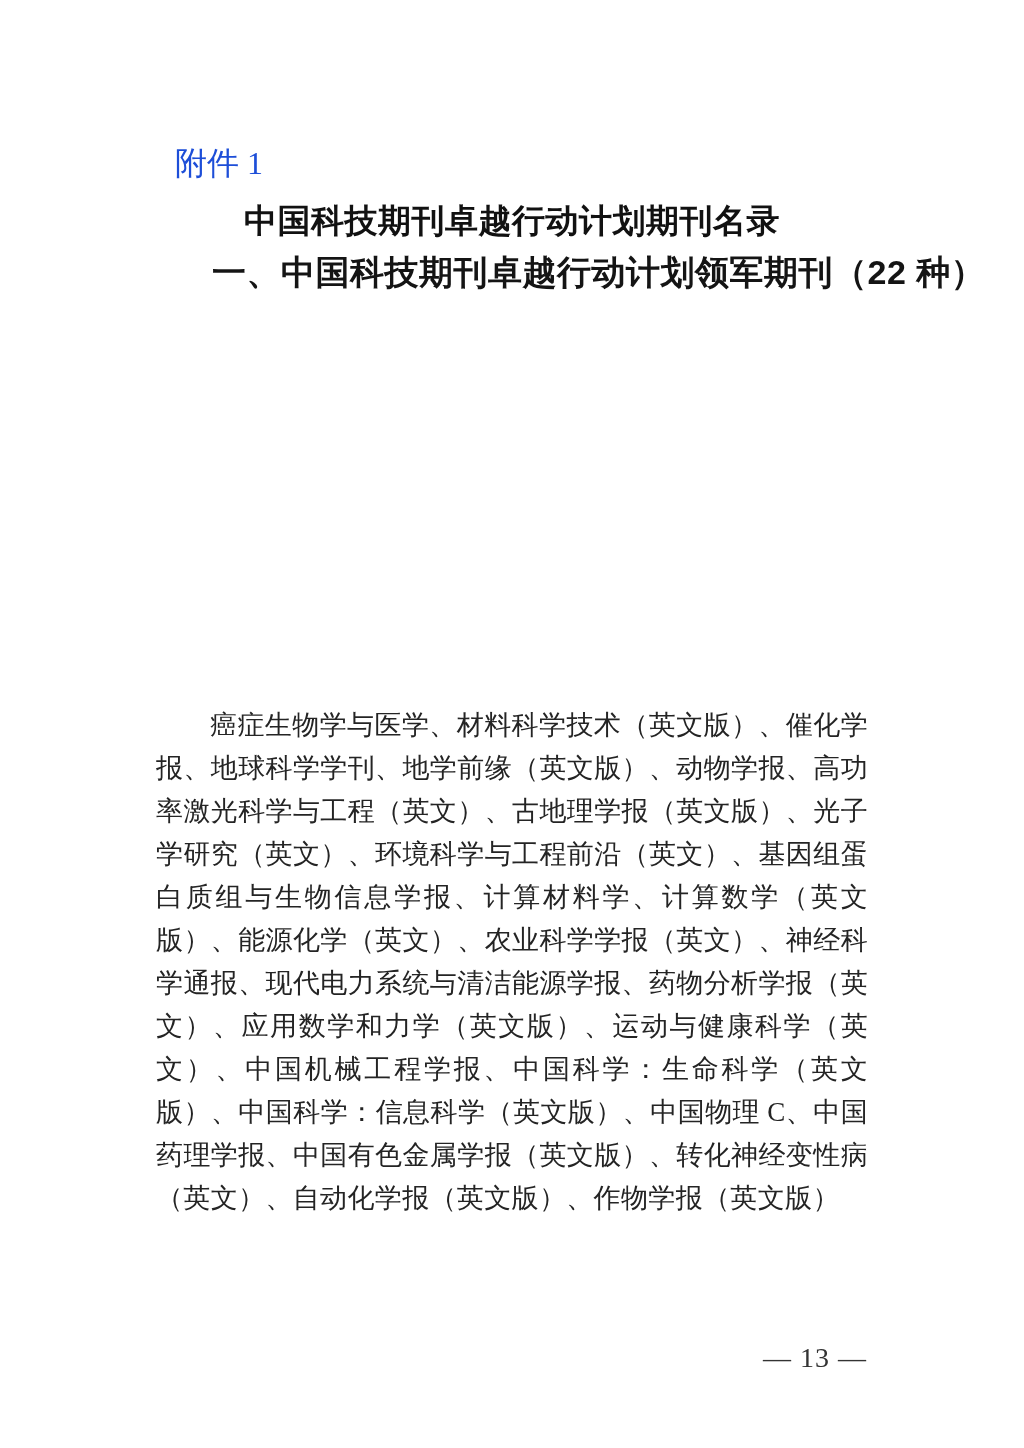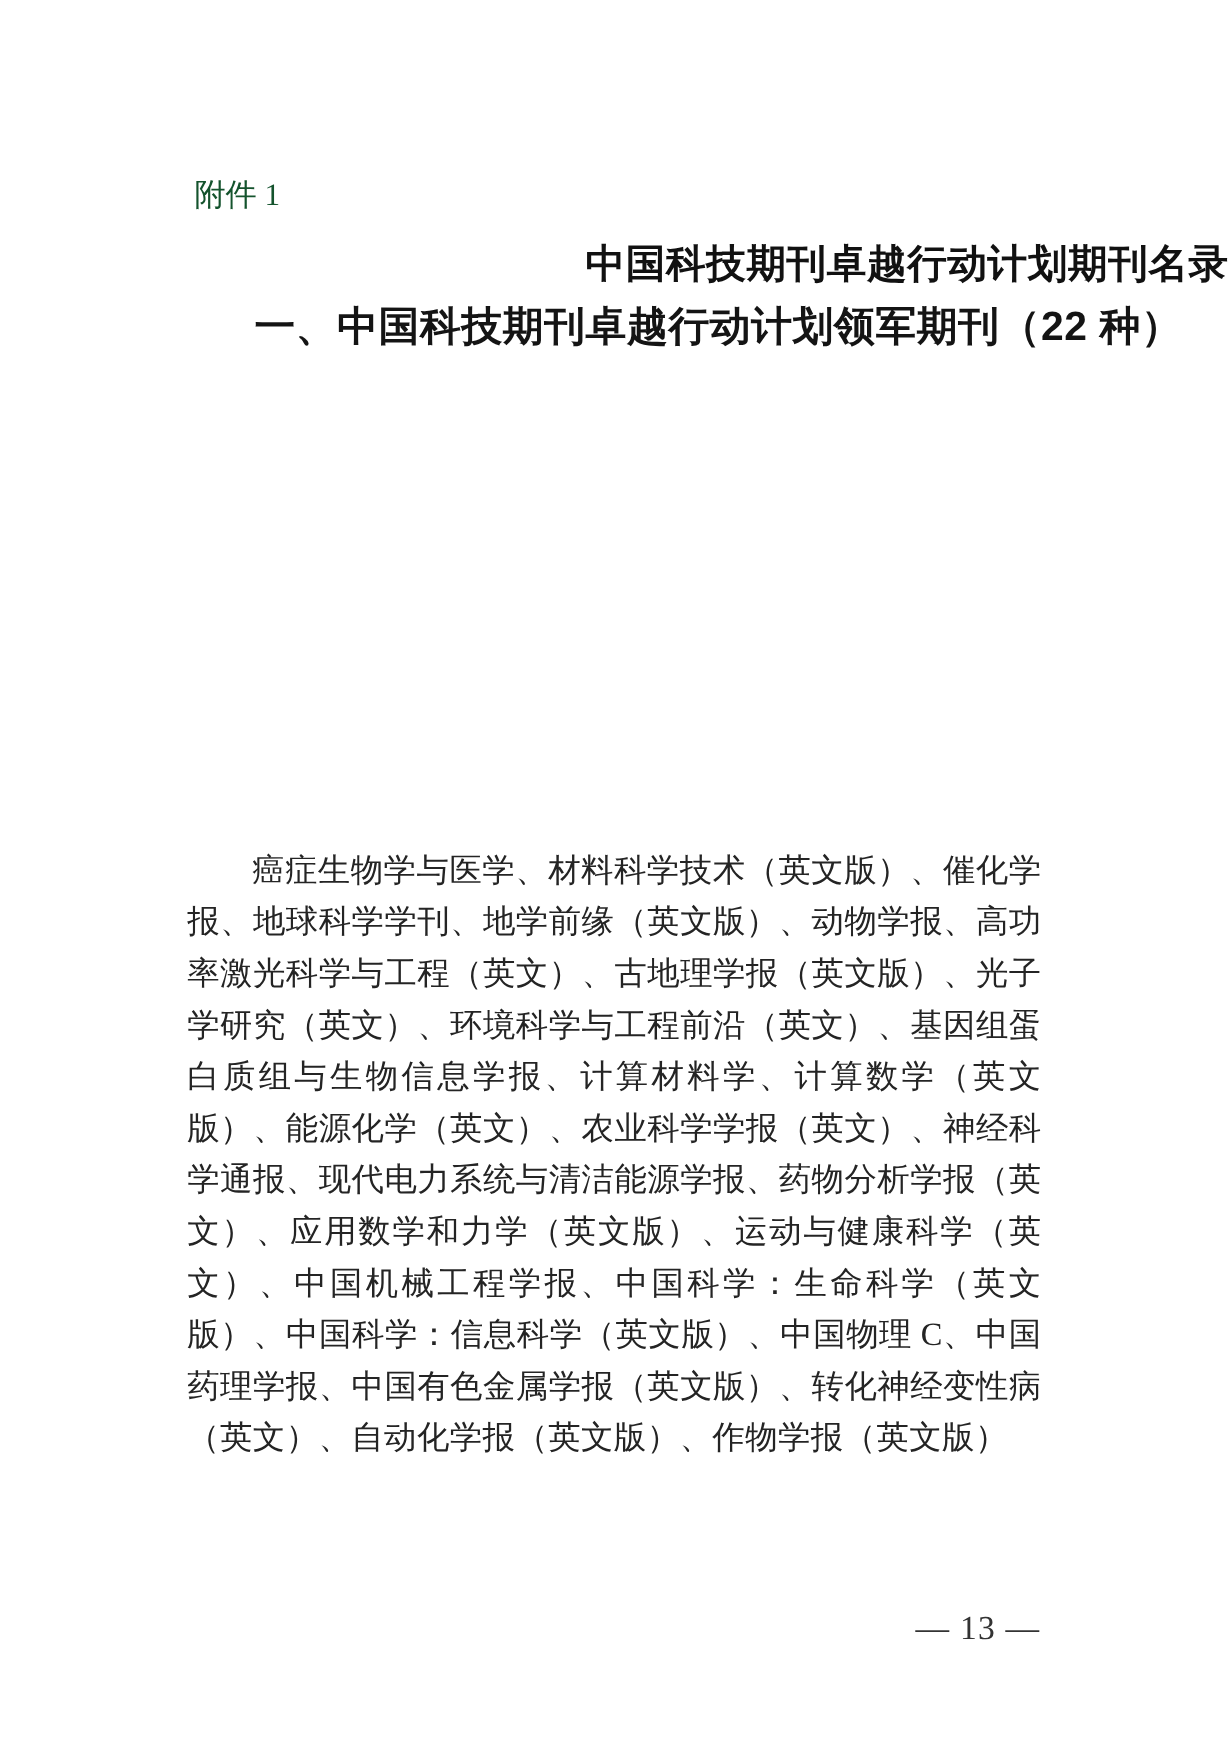--- a/index.html
+++ b/index.html
@@ -11,32 +11,32 @@
     position: relative;
     width: 1024px;
     height: 1448px;
     background: #ffffff;
     color: #1f1f1f;
     font-family: "Liberation Serif", "DejaVu Serif", serif;
     overflow: hidden;
   }
   .attachment-label {
     position: absolute;
-    left: 162px;
+    left: 175px;
     top: 146px;
-    font-size: 26px;
+    font-size: 32px;
     line-height: 34px;
-    color: #14532d;
+    color: #1d4ed8;
   }
   .doc-title {
     position: absolute;
     left: 0;
     top: 198px;
     width: 100%;
-    text-align: right;
+    text-align: center;
     font-size: 33px;
     font-weight: bold;
     letter-spacing: 0.5px;
     line-height: 46px;
     color: #111111;
     font-family: "Liberation Serif", "DejaVu Serif", serif;
   }
   .section-heading {
     position: absolute;
     left: 212px;

